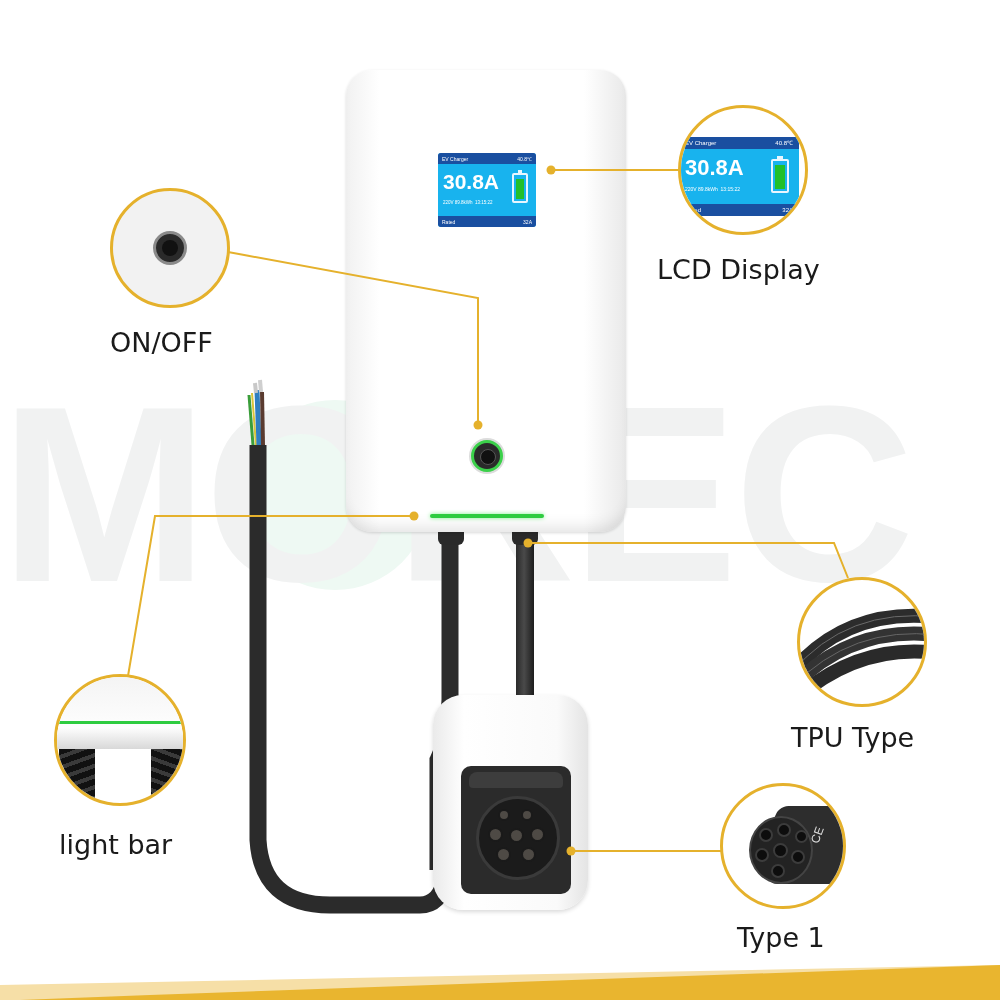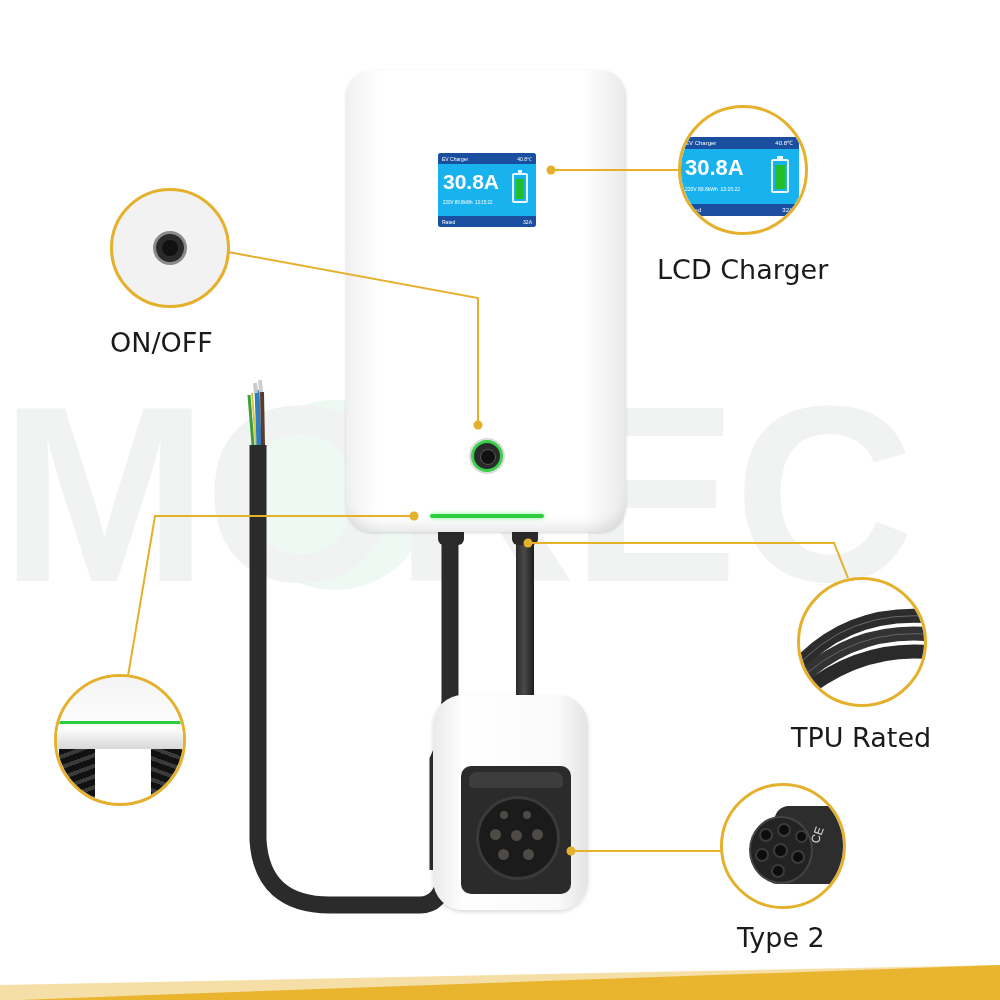--- a/index.html
+++ b/index.html
@@ -142,60 +142,61 @@
           <div class="cap"></div>
           <div class="fill" style="height:24px;"></div>
         </div>
     </div>
     <div class="bottom" style="height:12px;padding:0 6px;font-size:6px;">
       <span>Rated</span>
         <span>32A</span>
     </div>
   </div>
 </div>
-<div class="label" style="left:657px;top:254px;">LCD Charger</div>
+<div class="label" style="left:657px;top:254px;">LCD Display</div>
 
 <div class="callout-circle" style="left:54px;top:674px;width:132px;height:132px;">
   <div style="position:absolute;left:0;top:0;width:132px;height:58px;background:linear-gradient(#f4f4f4,#ffffff);"></div>
   <div style="position:absolute;left:0;top:44px;width:132px;height:3px;background:#2ecc40;"></div>
   <div style="position:absolute;left:0;top:50px;width:132px;height:22px;background:linear-gradient(#ffffff,#d8d8d8);"></div>
   <div style="position:absolute;left:2px;top:72px;width:36px;height:60px;background:repeating-linear-gradient(160deg,#111 0 6px,#3a3a3a 6px 10px);"></div>
   <div style="position:absolute;left:94px;top:72px;width:36px;height:60px;background:repeating-linear-gradient(20deg,#111 0 6px,#3a3a3a 6px 10px);"></div>
 </div>
 <div class="label" style="left:52px;top:828px;line-height:34px;">
+  <div style="padding-left:7px;">light bar</div>
 </div>
 
 <div class="callout-circle" style="left:797px;top:577px;width:130px;height:130px;">
   <svg width="130" height="130" style="position:absolute;left:-3px;top:-3px;">
     <g fill="none" stroke-linecap="round">
       <path d="M -5 95 Q 50 30 140 40" stroke="#2c2c2c" stroke-width="14"></path>
       <path d="M -5 110 Q 55 48 140 58" stroke="#333" stroke-width="14"></path>
       <path d="M -5 125 Q 60 66 140 76" stroke="#2a2a2a" stroke-width="14"></path>
       <path d="M -5 95 Q 50 30 140 40" stroke="#6a6a6a" stroke-width="1"></path>
       <path d="M -5 110 Q 55 48 140 58" stroke="#666" stroke-width="1"></path>
     </g>
   </svg>
 </div>
-<div class="label" style="left:791px;top:722px;">TPU Rated</div>
+<div class="label" style="left:791px;top:722px;">TPU Type</div>
 
 <div class="callout-circle" style="left:720px;top:783px;width:126px;height:126px;">
   <div style="position:absolute;left:26px;top:20px;width:96px;height:80px;">
     <div style="position:absolute;left:22px;top:0;width:78px;height:78px;border-radius:12px;background:#2d2d2d;transform:skewX(-8deg);"></div>
     <div style="position:absolute;left:60px;top:22px;color:#e0e0e0;font-size:12px;font-family:'Liberation Sans',sans-serif;transform:rotate(-70deg);">CE</div>
     <div style="position:absolute;left:0;top:10px;width:64px;height:68px;border-radius:50%;background:#232323;border:2px solid #444;box-sizing:border-box;">
       <div class="pin" style="left:8px;top:10px;background:#0d0d0d;border-color:#3c3c3c;width:14px;height:14px;"></div>
       <div class="pin" style="left:26px;top:5px;background:#0d0d0d;border-color:#3c3c3c;width:14px;height:14px;"></div>
       <div class="pin" style="left:44px;top:12px;background:#0d0d0d;border-color:#3c3c3c;width:13px;height:13px;"></div>
       <div class="pin" style="left:22px;top:25px;background:#0d0d0d;border-color:#3c3c3c;width:15px;height:15px;"></div>
       <div class="pin" style="left:4px;top:30px;background:#0d0d0d;border-color:#3c3c3c;width:14px;height:14px;"></div>
       <div class="pin" style="left:40px;top:32px;background:#0d0d0d;border-color:#3c3c3c;width:14px;height:14px;"></div>
       <div class="pin" style="left:20px;top:46px;background:#0d0d0d;border-color:#3c3c3c;width:14px;height:14px;"></div>
     </div>
   </div>
 </div>
-<div class="label" style="left:737px;top:922px;">Type 2</div>
+<div class="label" style="left:737px;top:922px;">Type 1</div>
 
 <div class="footer-band">
   <svg width="1000" height="35" style="position:absolute;left:0;top:0;">
     <polygon points="0,20 1000,0 1000,35 0,35" fill="#f6dfa7"></polygon>
     <polygon points="150,30 1000,0 1000,35 20,35" fill="#e9b52f"></polygon>
   </svg>
 </div>
 
 </body></html>

